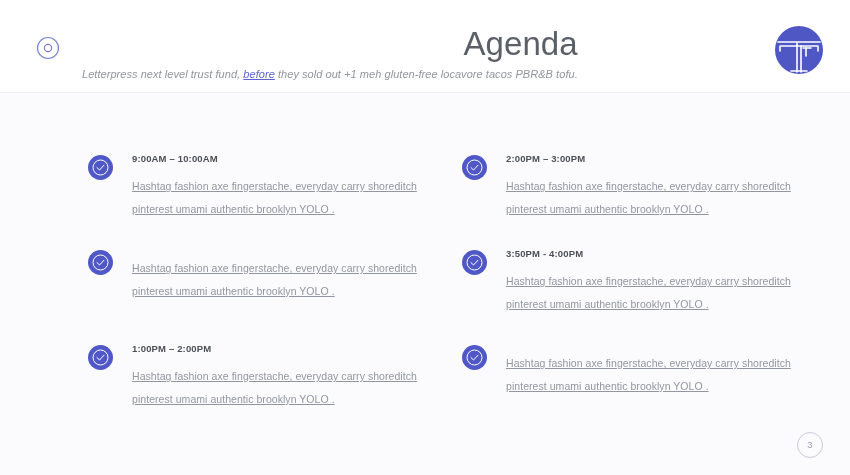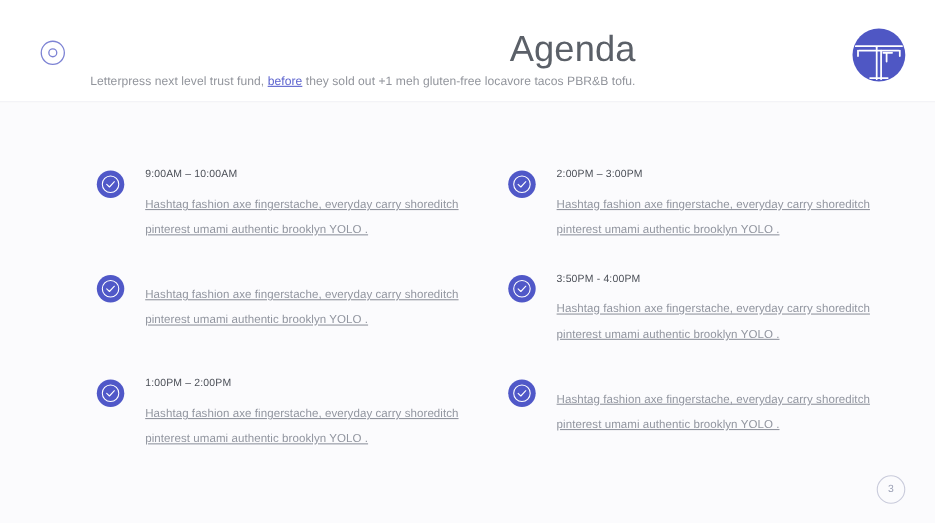--- a/index.html
+++ b/index.html
@@ -54,20 +54,21 @@
     letter-spacing: 0.1px;
   }
   .slide-subtitle {
     margin: 4px 0 1px 0;
     font-size: 11px;
     font-weight: 400;
     line-height: 15px;
     color: #92959c;
     letter-spacing: 0.05px;
     white-space: nowrap;
+    font-style: italic;
   }
   .slide-subtitle .link {
     color: #5d64cf;
   }
 
   .brand-logo {
     position: absolute;
     right: 25px;
     top: 24px;
     width: 52px;
@@ -117,21 +118,21 @@
 
   .item-body {
     position: absolute;
     left: 44px;
     top: -3px;
     width: 296px;
   }
   .item-time {
     margin: 0;
     font-size: 9.5px;
-    font-weight: 400;
+    font-weight: 700;
     line-height: 13px;
     color: #4b4f57;
     letter-spacing: 0.15px;
     white-space: nowrap;
   }
   .item-text {
     margin: 10px 0 0 0;
     font-size: 10.5px;
     font-weight: 400;
     line-height: 23px;

